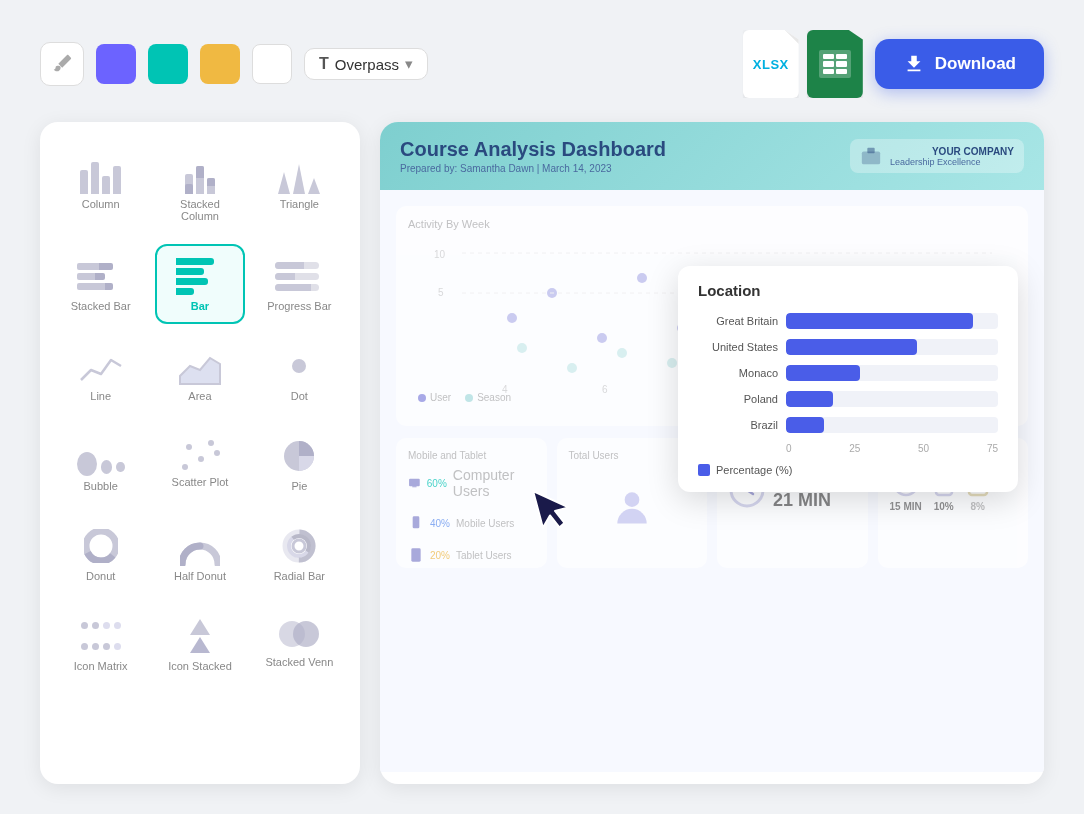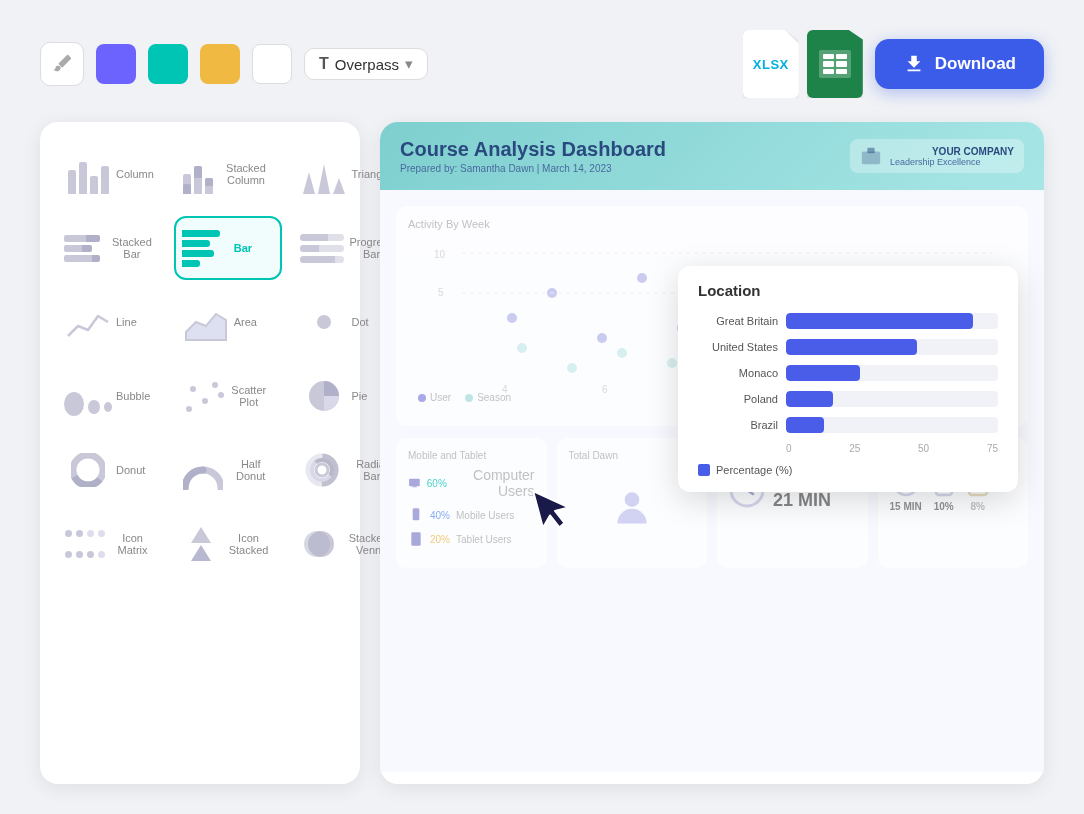--- a/index.html
+++ b/index.html
@@ -151,21 +151,21 @@
       padding: 20px 16px;
       box-shadow: 0 4px 20px rgba(0,0,0,0.08);
       display: grid;
       grid-template-columns: 1fr 1fr 1fr;
       gap: 10px;
       align-content: start;
     }
 
     .chart-item {
       display: flex;
-      flex-direction: row;
+      flex-direction: column;
       align-items: center;
       gap: 4px;
       padding: 10px 6px;
       border-radius: 12px;
       cursor: pointer;
       border: 2px solid transparent;
     }
 
     .chart-item.active {
       border: 2.5px solid #00c4b4;
@@ -346,22 +346,21 @@
 
     .card-sm-title {
       font-size: 10px;
       color: #aaa;
       margin-bottom: 6px;
     }
 
     .donut-area {
       display: flex;
       flex-direction: column;
-      gap: 8px;
-      text-align: right;
+      gap: 16px;
     }
 
     .donut-row {
       display: flex;
       align-items: center;
       gap: 6px;
       font-size: 10px;
       color: #999;
     }
 
@@ -778,21 +777,21 @@
               <svg width="16" height="16" fill="#8888cc" viewBox="0 0 24 24">
                   <rect x="5" y="2" width="14" height="20" rx="2" fill="#8888cc"></rect>
                 </svg>
               <span class="pct-gold">20%</span>
               <span style="font-size:10px;color:#aaa;">Tablet Users</span>
             </div>
           </div>
         </div>
 
         <div class="bottom-card">
-          <div class="card-sm-title">Total Dawn</div>
+          <div class="card-sm-title">Total Users</div>
           <div style="display:flex;align-items:center;justify-content:center;height:80px;">
             <svg width="44" height="44" fill="#8888dd" viewBox="0 0 24 24">
               <circle cx="12" cy="8" r="4" fill="#8888dd" opacity="0.5"></circle>
               <path d="M20 21a8 8 0 1 0-16 0" fill="#8888dd" opacity="0.5"></path>
             </svg>
           </div>
         </div>
 
         <div class="bottom-card">
           <div class="card-sm-title">Authoring</div>

